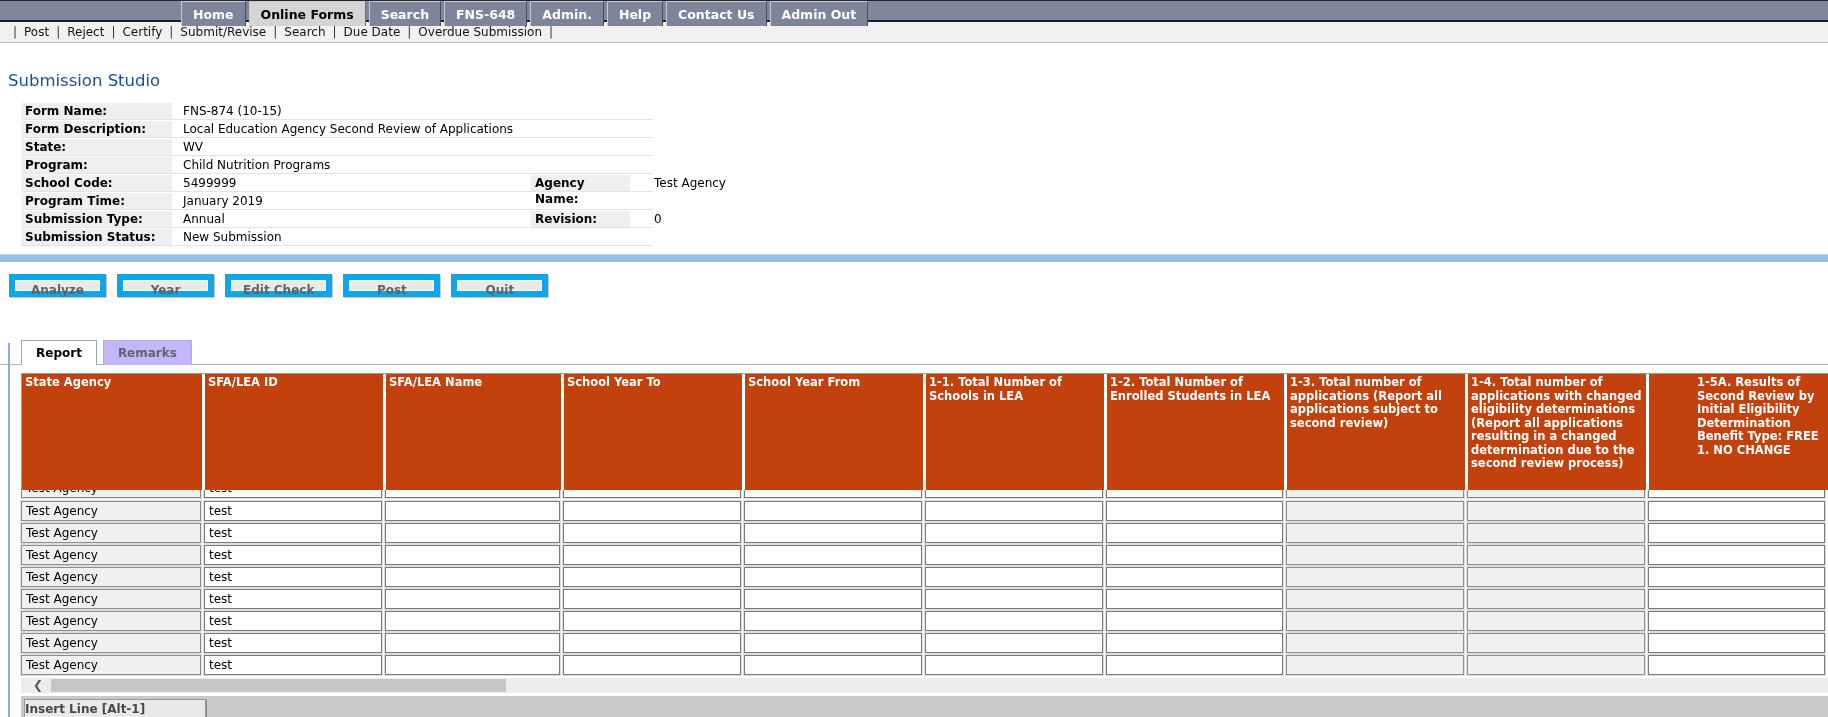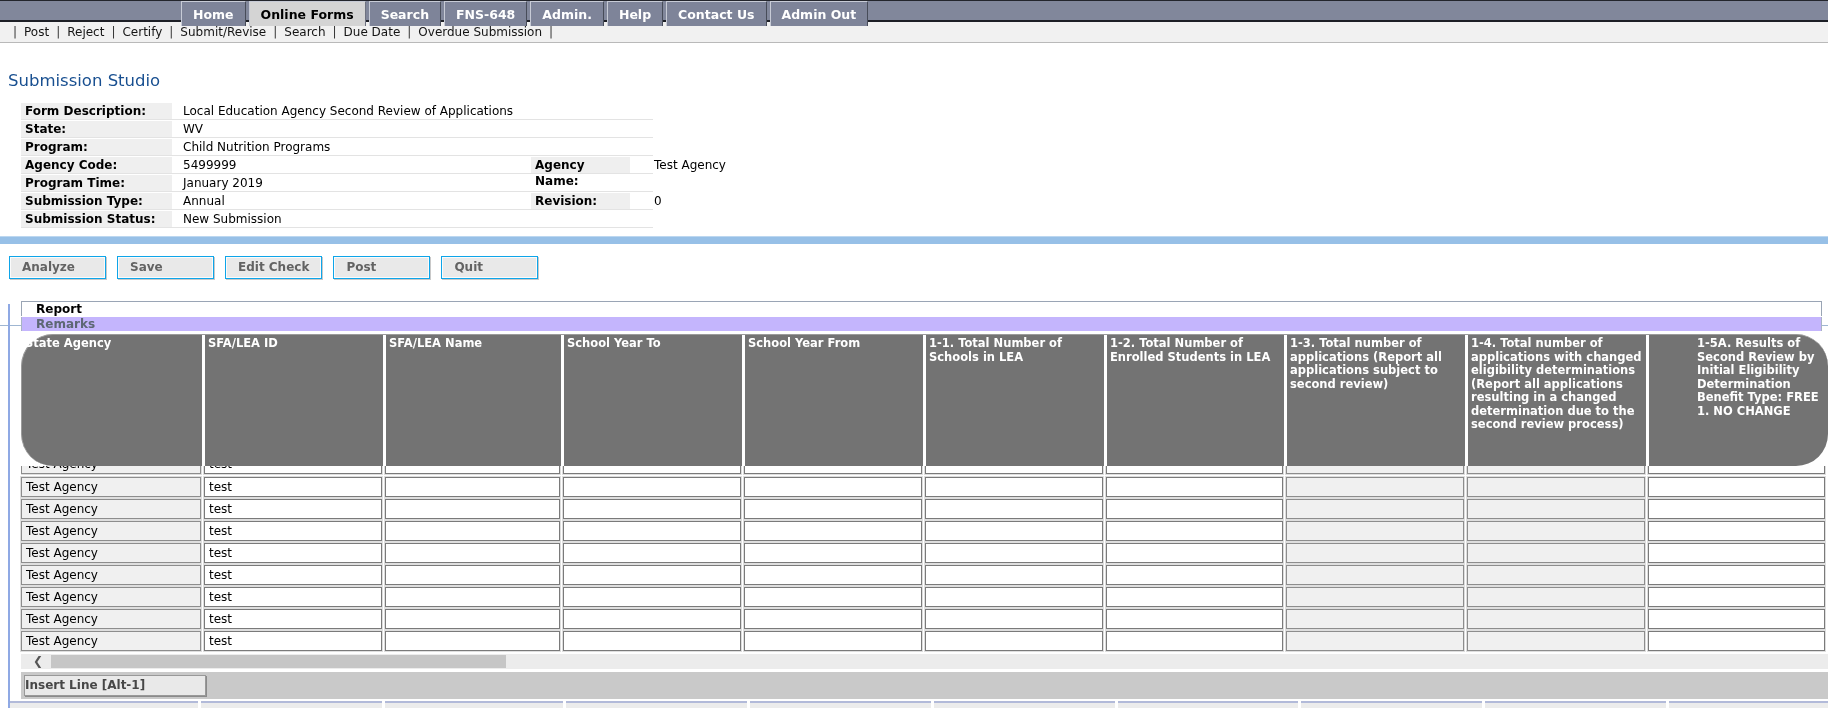--- a/index.html
+++ b/index.html
@@ -37,36 +37,36 @@
   .flabel { width:151px; flex:0 0 151px; background:#efefef; font-weight:bold; height:16px; line-height:16px; padding-left:4px; font-size:12px; }
   .fvalue { padding-left:11px; white-space:nowrap; font-size:12px; }
   .flabel2 { position:absolute; left:510px; width:99px; background:#efefef; font-weight:bold; height:16px; line-height:16px; padding-left:4px; font-size:12px; }
   .fvalue2 { position:absolute; left:633px; white-space:nowrap; font-size:12px; }
   
   .bluebar { margin-top:8px; height:8px; width:1828px; background:#97c0e7; border-top:1px solid #bcd7f0; }
   
   .actions { margin:12px 0 0 9px; display:flex; gap:11px; }
   .abtn {
     min-width:97px; height:23px; padding:0 12px; background:#e9e9e9;
-    border:1px solid #0ea5e9; box-shadow:inset 0 0 0 1px #fbfbfb, 1px 1px 0 #c9c9c9;
-    color:#636363; font-weight:bold; font-size:12px; line-height:21px; cursor:default;
-  }
-  
-  .tabstrip { position:relative; margin:22px 0 0 21px; height:25px; display:flex;flex-direction:column; }
+    border:6px solid #0ea5e9; box-shadow:inset 0 0 0 1px #fbfbfb, 1px 1px 0 #c9c9c9;
+    color:#636363; font-weight:bold; font-size:12px; text-align:center; line-height:21px; cursor:default;
+  }
+  
+  .tabstrip { position:relative; margin:43px 0 0 21px; height:25px; display:flex; }
   .tabstrip::after { content:""; position:absolute; left:-21px; width:1828px; bottom:0; height:1px; background:#9fb6d2; z-index:0; }
   .tab {
     position:relative; z-index:1; display:flex; align-items:center; padding:0 14px; margin-right:6px;
     font-weight:bold; font-size:12px; border:1px solid #9aa5b5; border-bottom:none; cursor:default;
   }
   .tab.active { background:#fff; color:#000; z-index:2; box-shadow:0 1px 0 #fff; }
   .tab.inactive { background:#c4b5fd; color:#5d6774; border-color:#a9b4c4; }
   
   .gridwrap { position:relative; margin:8px 0 0 21px; width:1807px; }
   .gridwrap::before { content:""; position:absolute; left:-13px; top:-30px; bottom:0; width:2px; background:#8fa9e4; }
-  .ghead { display:flex; background:#737373; border-top:1px solid #9b9b9b; border-left:1px solid #9b9b9b; height:132px;border-radius:32px; }
+  .ghead { display:flex; background:#c2410c; border-top:1px solid #9b9b9b; border-left:1px solid #9b9b9b; height:117px; }
   .gh {
     padding:2px 4px 0 3px; color:#fff; font-weight:bold; font-size:11.5px; line-height:13.5px;
     border-right:3px solid #fff; overflow:hidden; flex-shrink:0;
   }
   .gh:last-child { border-right:none;padding-left:48px; }
   .c0{width:183px} .c1{width:181px} .c2{width:178px} .c3{width:181px} .c4{width:181px}
   .c5{width:181px} .c6{width:180px} .c7{width:181px} .c8{width:181px} .c9{width:180px}
   .sliver { height:10px; overflow:hidden; position:relative; }
   .sliver .grow { margin-top:-13px; }
   .grow { display:flex; height:22px; align-items:center; }
@@ -122,33 +122,37 @@
     <div class="mitem">Due Date</div>
     <div class="msep">|</div>
     <div class="mitem">Overdue Submission</div>
     <div class="msep">|</div>
   </div>
 
 <div class="ptitle">Submission Studio</div>
 
 <div class="finfo">
     <div class="frow">
+      <div class="flabel">Form Name:</div>
+      <div class="fvalue">FNS-874 (10-15)</div>
+    </div>
+    <div class="frow">
       <div class="flabel">Form Description:</div>
       <div class="fvalue">Local Education Agency Second Review of Applications</div>
     </div>
     <div class="frow">
       <div class="flabel">State:</div>
       <div class="fvalue">WV</div>
     </div>
     <div class="frow">
       <div class="flabel">Program:</div>
       <div class="fvalue">Child Nutrition Programs</div>
     </div>
     <div class="frow">
-      <div class="flabel">Agency Code:</div>
+      <div class="flabel">School Code:</div>
       <div class="fvalue">5499999</div>
       <div class="flabel2">Agency Name:</div>
       <div class="fvalue2">Test Agency</div>
     </div>
     <div class="frow">
       <div class="flabel">Program Time:</div>
       <div class="fvalue">January 2019</div>
     </div>
     <div class="frow">
       <div class="flabel">Submission Type:</div>
@@ -159,21 +163,21 @@
     <div class="frow">
       <div class="flabel">Submission Status:</div>
       <div class="fvalue">New Submission</div>
     </div>
   </div>
 
 <div class="bluebar"></div>
 
 <div class="actions">
     <div class="abtn">Analyze</div>
-    <div class="abtn">Save</div>
+    <div class="abtn">Year</div>
     <div class="abtn">Edit Check</div>
     <div class="abtn">Post</div>
     <div class="abtn">Quit</div>
   </div>
 
 <div class="tabstrip">
     <div class="tab active">Report</div>
     <div class="tab inactive">Remarks</div>
   </div>
 

